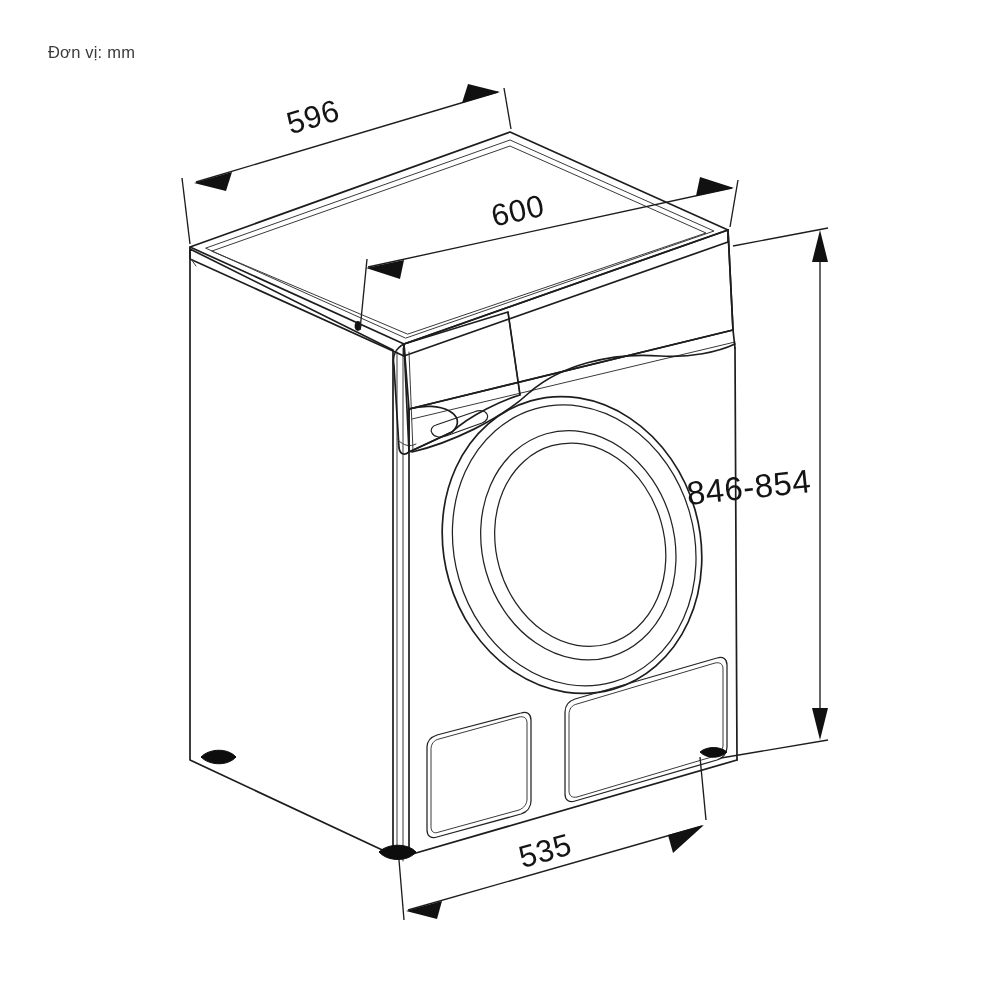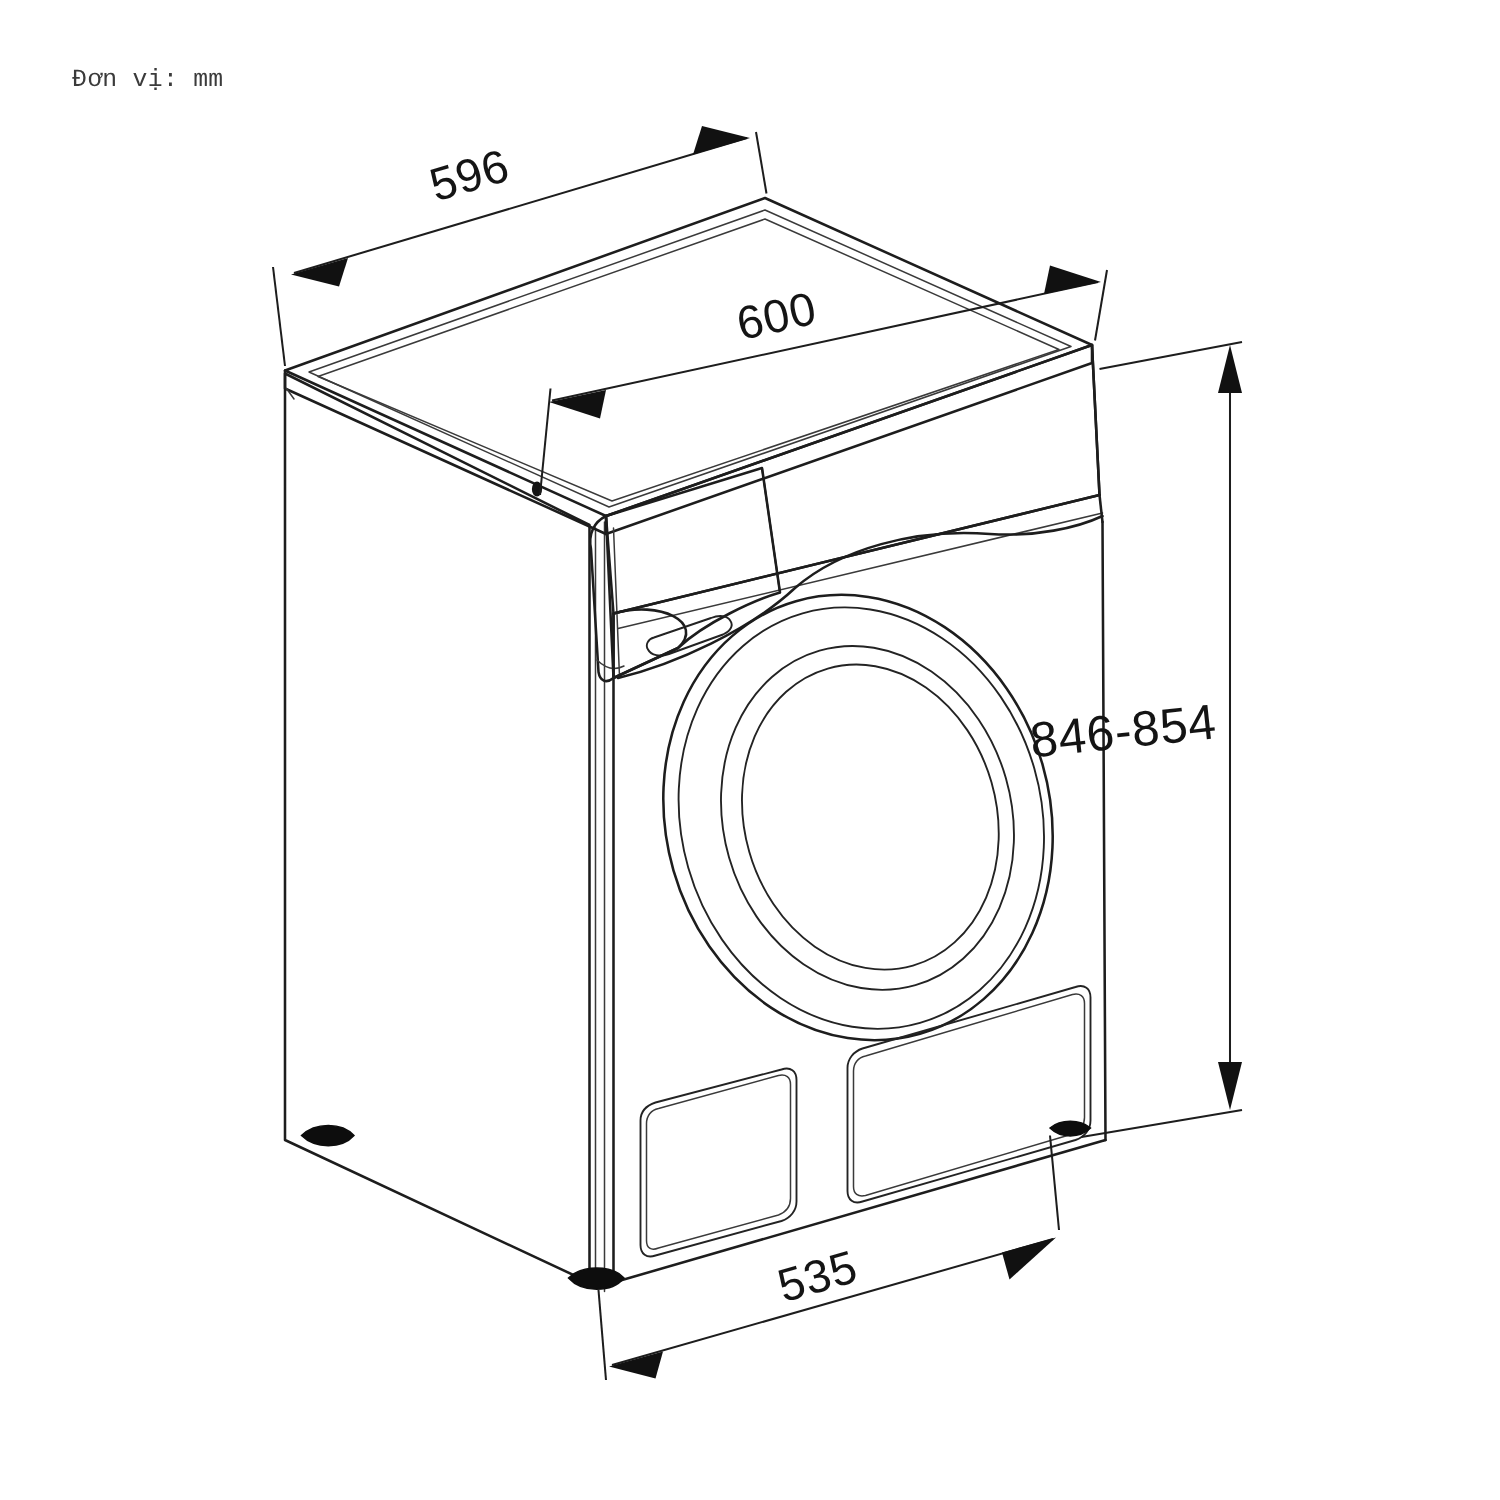--- a/index.html
+++ b/index.html
@@ -17,21 +17,21 @@
   #stage {
     position: relative;
     width: 1000px;
     height: 1000px;
     background: #ffffff;
   }
   #unit-label {
     position: absolute;
     left: 48px;
     top: 43px;
-    font-family: Liberation Mono, monospace;
+    font-family: Liberation Sans, sans-serif;
     font-size: 16.5px;
     color: #3b3b3b;
     letter-spacing: 0.2px;
     white-space: nowrap;
   }
   svg#drawing {
     position: absolute;
     left: 0;
     top: 0;
     width: 1000px;

